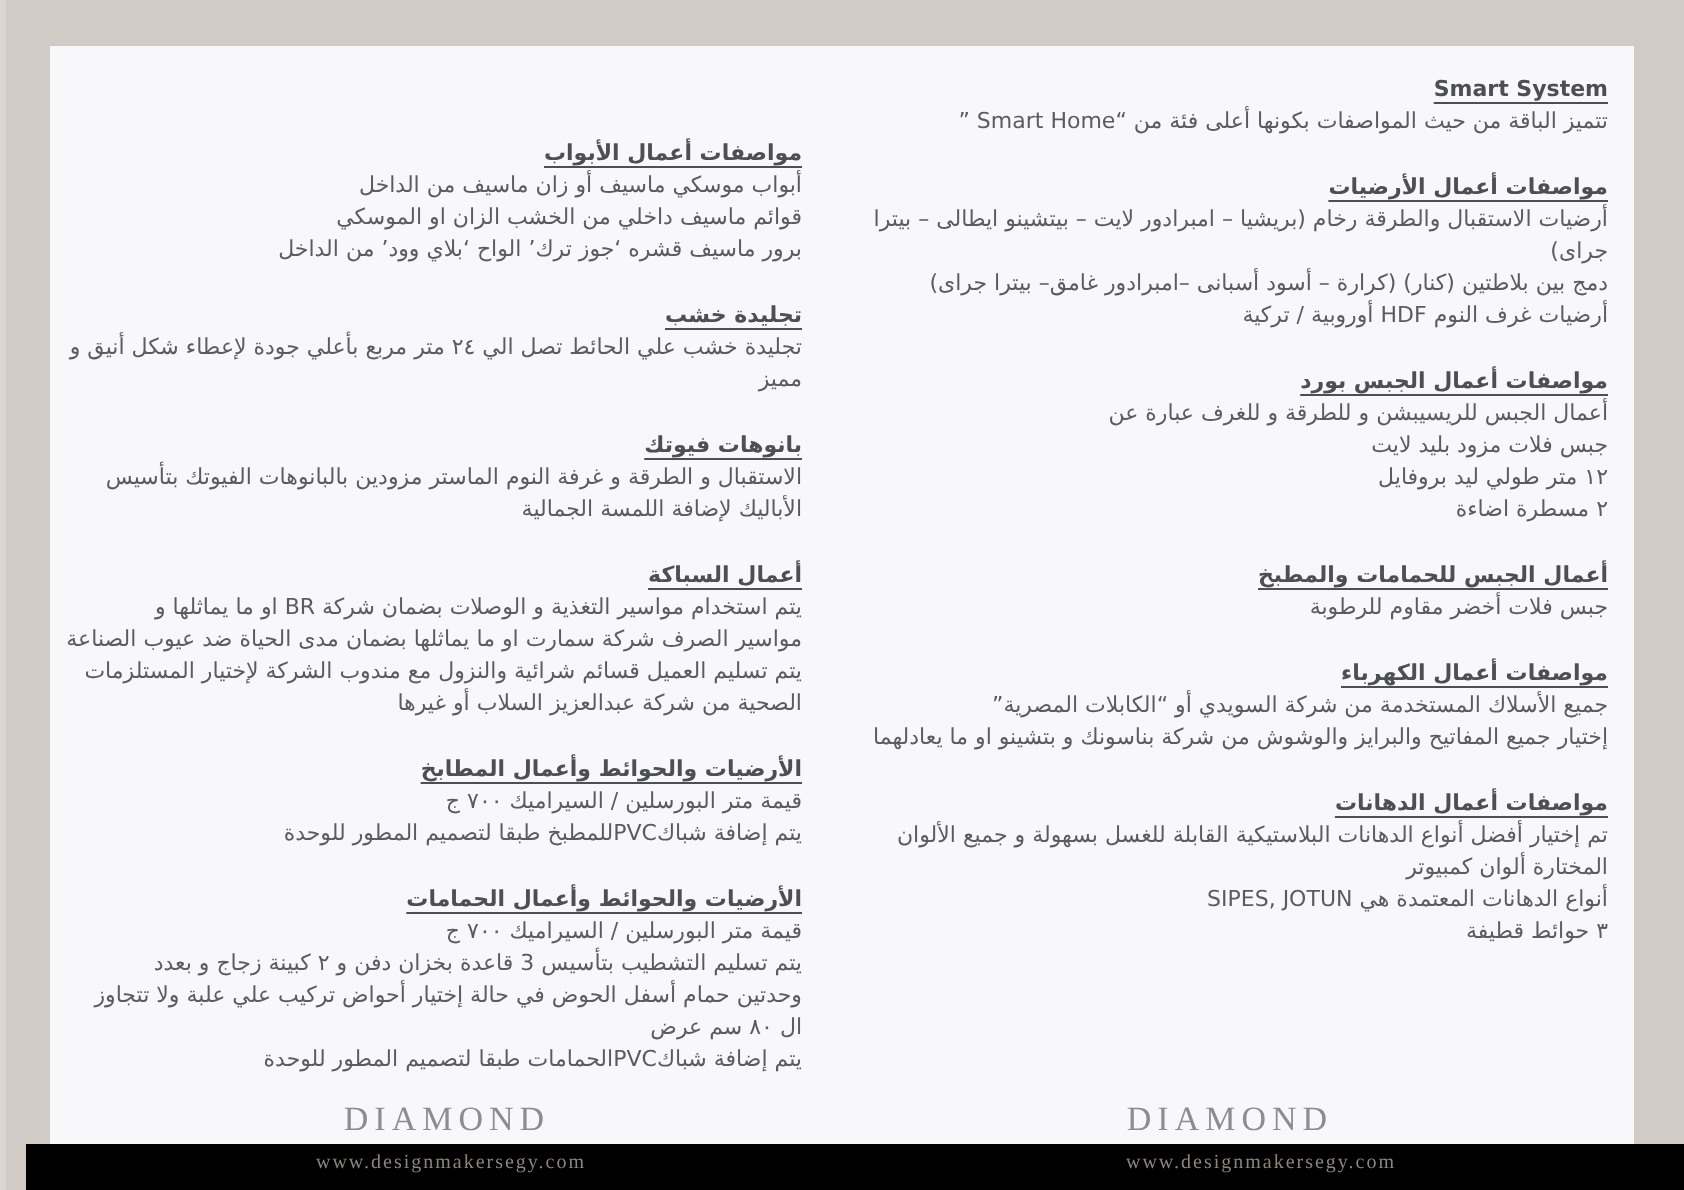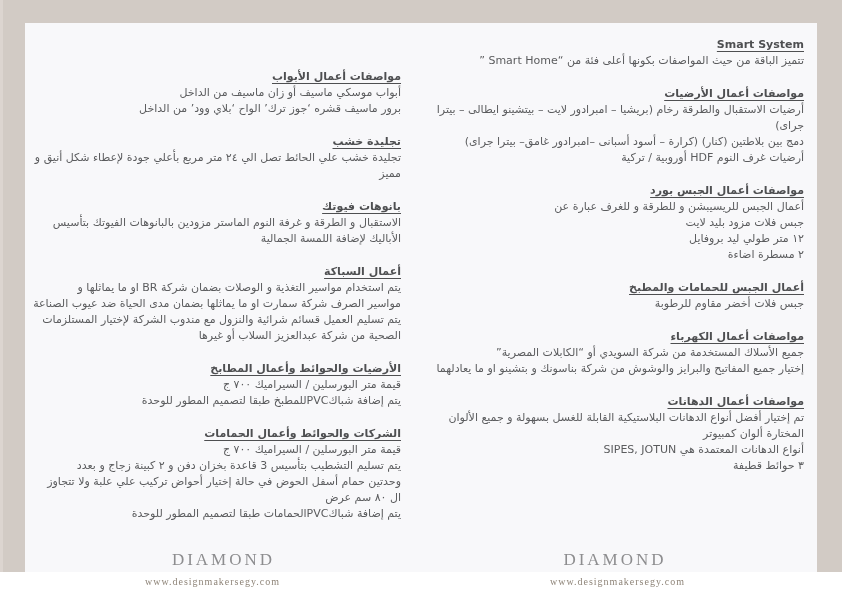--- a/index.html
+++ b/index.html
@@ -40,22 +40,22 @@
   .line{white-space:nowrap;}
   .brand{
     position:absolute;bottom:2px;
     font-family:"Liberation Serif","DejaVu Serif",serif;
     font-size:17px;letter-spacing:3px;
     color:#8d8d8f;text-align:center;margin-top:11px;
   }
   .brand-left{right:416px;width:355px;}
   .brand-right{right:17px;width:370px;}
   .footer-band{
-    position:absolute;left:0;right:0;bottom:0;height:23px;
-    background:#ffffff;
+    position:absolute;left:13px;right:0;bottom:0;height:23px;
+    background:#000000;
   }
   .site{
     position:absolute;top:4px;
     font-family:"Liberation Serif","DejaVu Serif",serif;
     font-size:10px;letter-spacing:1px;
     color:#8e8478;text-align:center;
   }
   .site-left{left:25px;width:375px;}
   .site-right{left:430px;width:375px;}
 </style>
@@ -99,20 +99,21 @@
           <div class="line">تم إختيار أفضل أنواع الدهانات البلاستيكية القابلة للغسل بسهولة و جميع الألوان</div>
           <div class="line">المختارة ألوان كمبيوتر</div>
           <div class="line">أنواع الدهانات المعتمدة هي SIPES, JOTUN</div>
           <div class="line">٣ حوائط قطيفة</div>
         </div>
       </div>
     <div class="col col-left">
         <div class="section">
           <div class="heading">مواصفات أعمال الأبواب</div>
           <div class="line">أبواب موسكي ماسيف أو زان ماسيف من الداخل</div>
+          <div class="line">قوائم ماسيف داخلي من الخشب الزان او الموسكي</div>
           <div class="line">برور ماسيف قشره ‘جوز ترك’ الواح ‘بلاي وود’ من الداخل</div>
         </div>
         <div class="section">
           <div class="heading">تجليدة خشب</div>
           <div class="line">تجليدة خشب علي الحائط تصل الي ٢٤ متر مربع بأعلي جودة لإعطاء شكل أنيق و</div>
           <div class="line">مميز</div>
         </div>
         <div class="section">
           <div class="heading">بانوهات فيوتك</div>
           <div class="line">الاستقبال و الطرقة و غرفة النوم الماستر مزودين بالبانوهات الفيوتك بتأسيس</div>
@@ -124,21 +125,21 @@
           <div class="line">مواسير الصرف شركة سمارت او ما يماثلها بضمان مدى الحياة ضد عيوب الصناعة</div>
           <div class="line">يتم تسليم العميل قسائم شرائية والنزول مع مندوب الشركة لإختيار المستلزمات</div>
           <div class="line">الصحية من شركة عبدالعزيز السلاب أو غيرها</div>
         </div>
         <div class="section">
           <div class="heading">الأرضيات والحوائط وأعمال المطابخ</div>
           <div class="line">قيمة متر البورسلين / السيراميك ٧٠٠ ج</div>
           <div class="line">يتم إضافة شباكPVCللمطبخ طبقا لتصميم المطور للوحدة</div>
         </div>
         <div class="section">
-          <div class="heading">الشركات والحوائط وأعمال الحمامات</div>
+          <div class="heading">الأرضيات والحوائط وأعمال الحمامات</div>
           <div class="line">قيمة متر البورسلين / السيراميك ٧٠٠ ج</div>
           <div class="line">يتم تسليم التشطيب بتأسيس 3 قاعدة بخزان دفن و ٢ كبينة زجاج و بعدد</div>
           <div class="line">وحدتين حمام أسفل الحوض في حالة إختيار أحواض تركيب علي علبة ولا تتجاوز</div>
           <div class="line">ال ٨٠ سم عرض</div>
           <div class="line">يتم إضافة شباكPVCالحمامات طبقا لتصميم المطور للوحدة</div>
         </div>
       </div>
 
     <div class="brand brand-left">DIAMOND</div>
     <div class="brand brand-right">DIAMOND</div>

